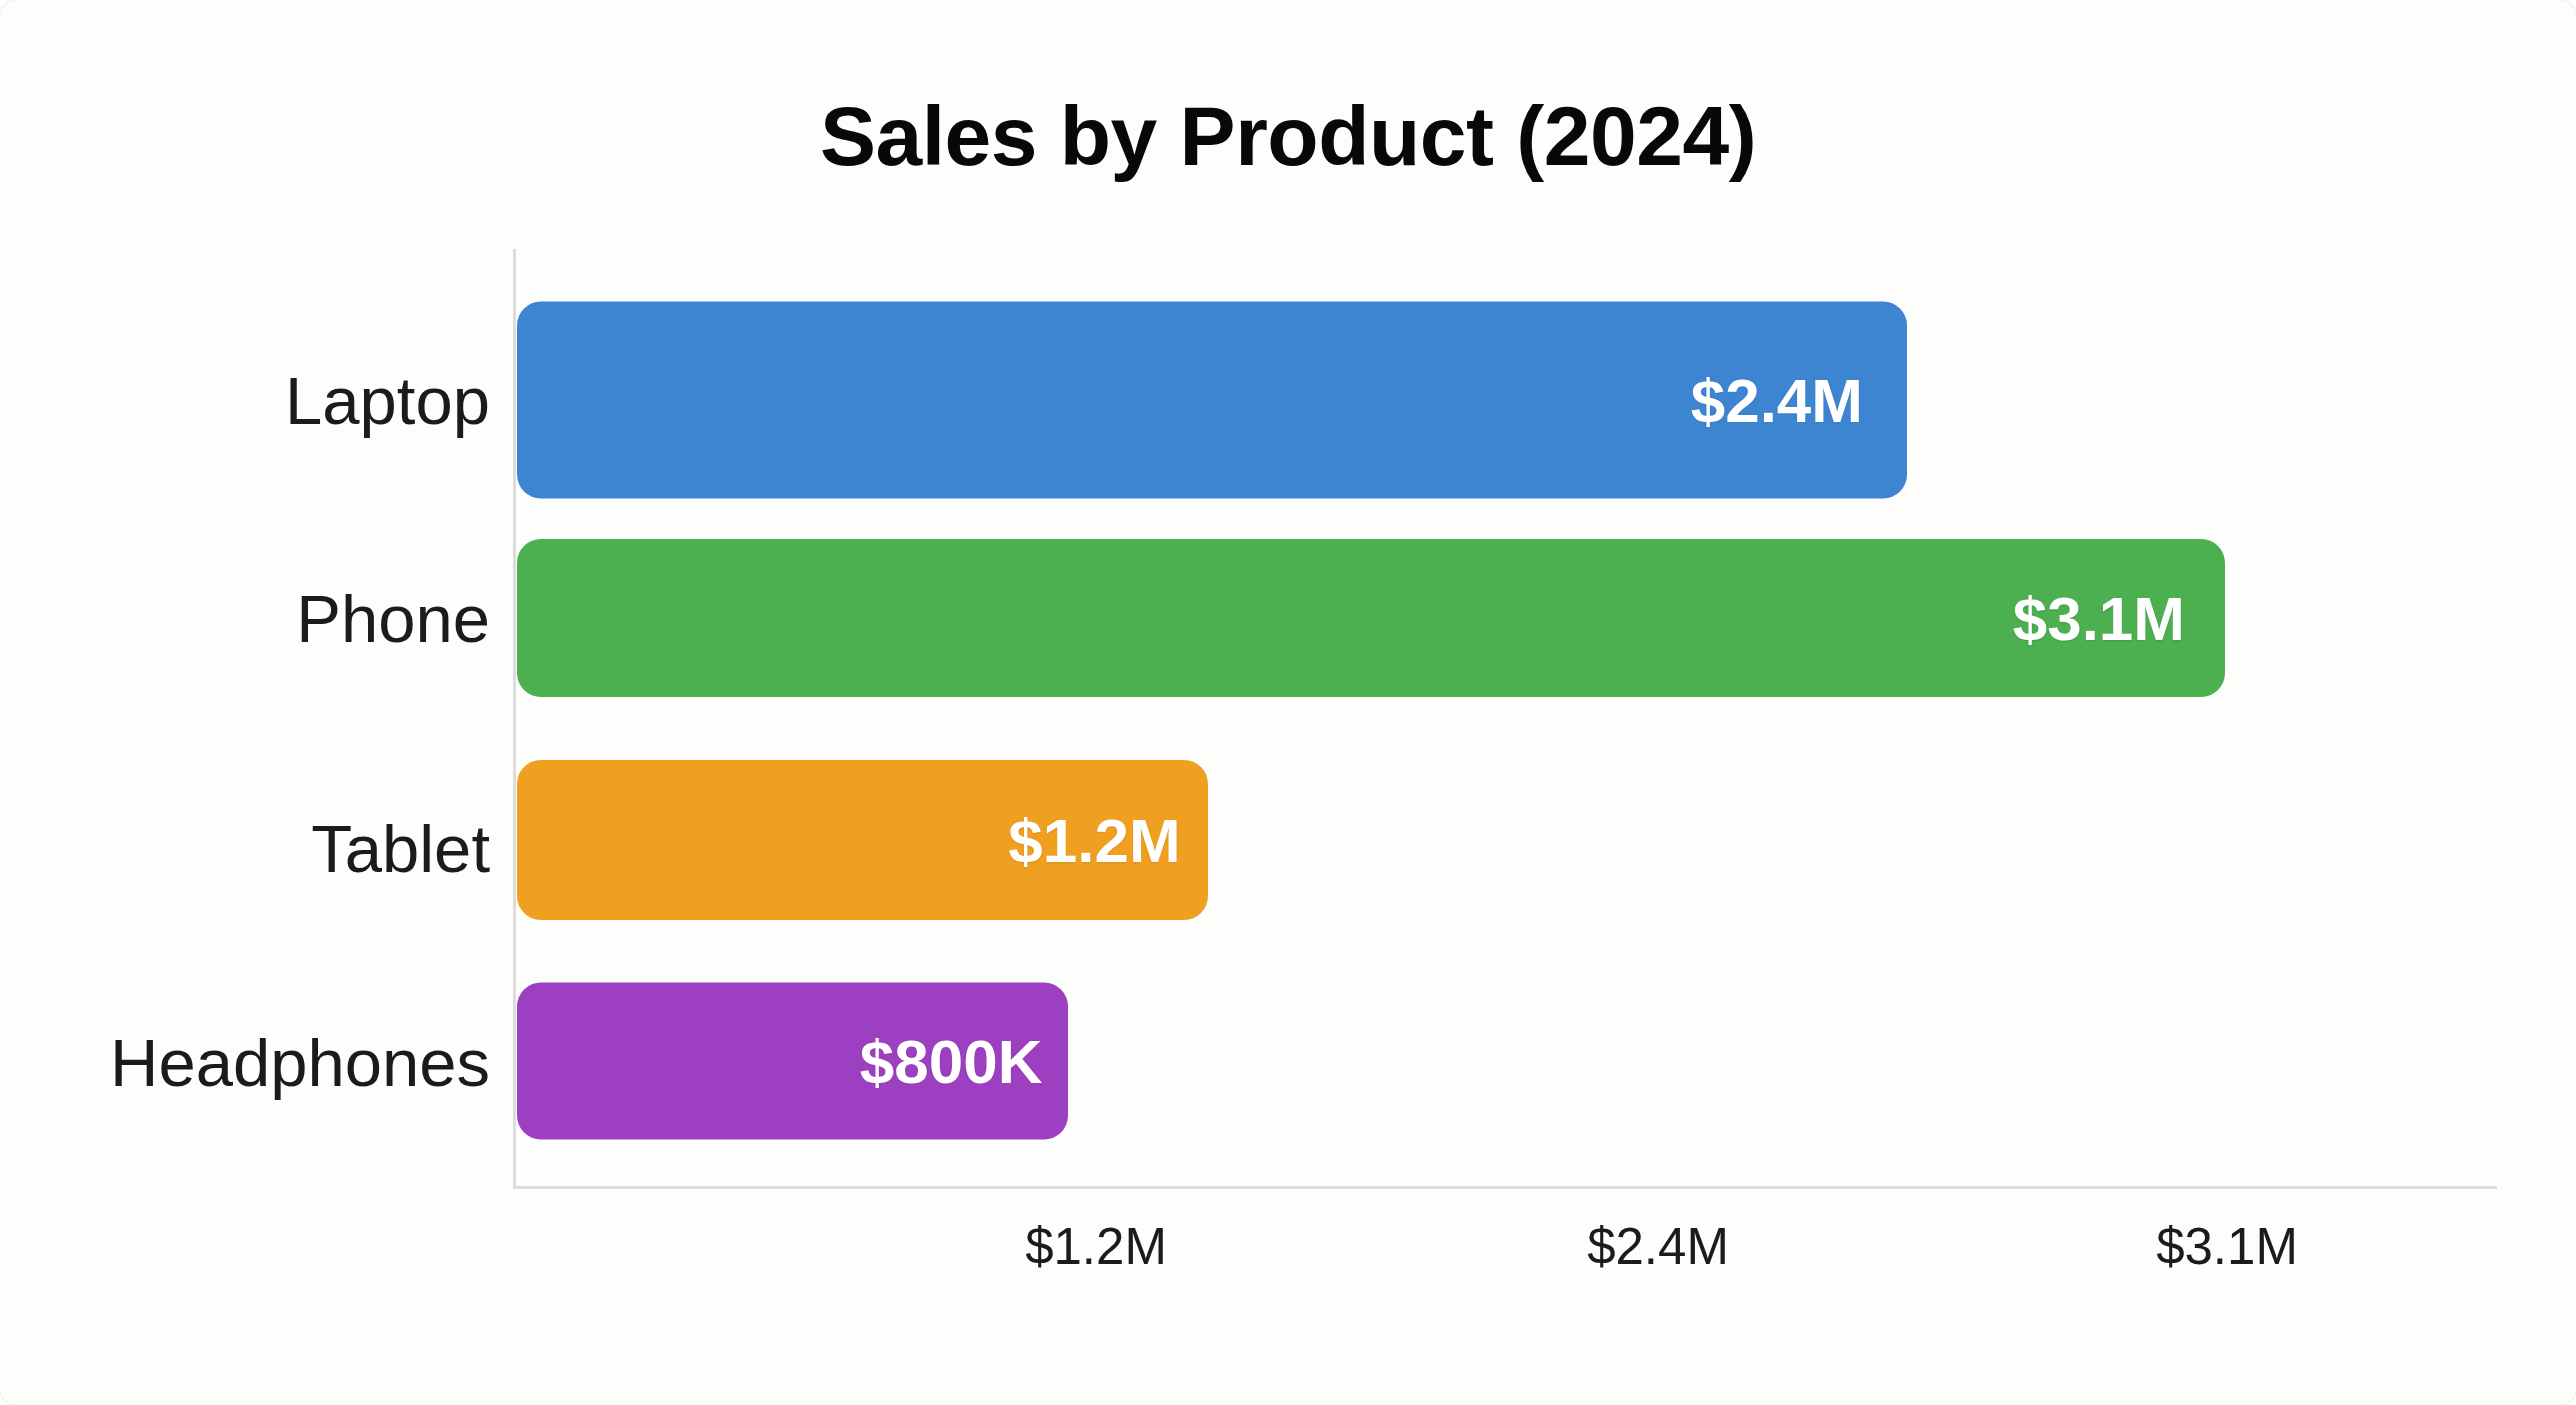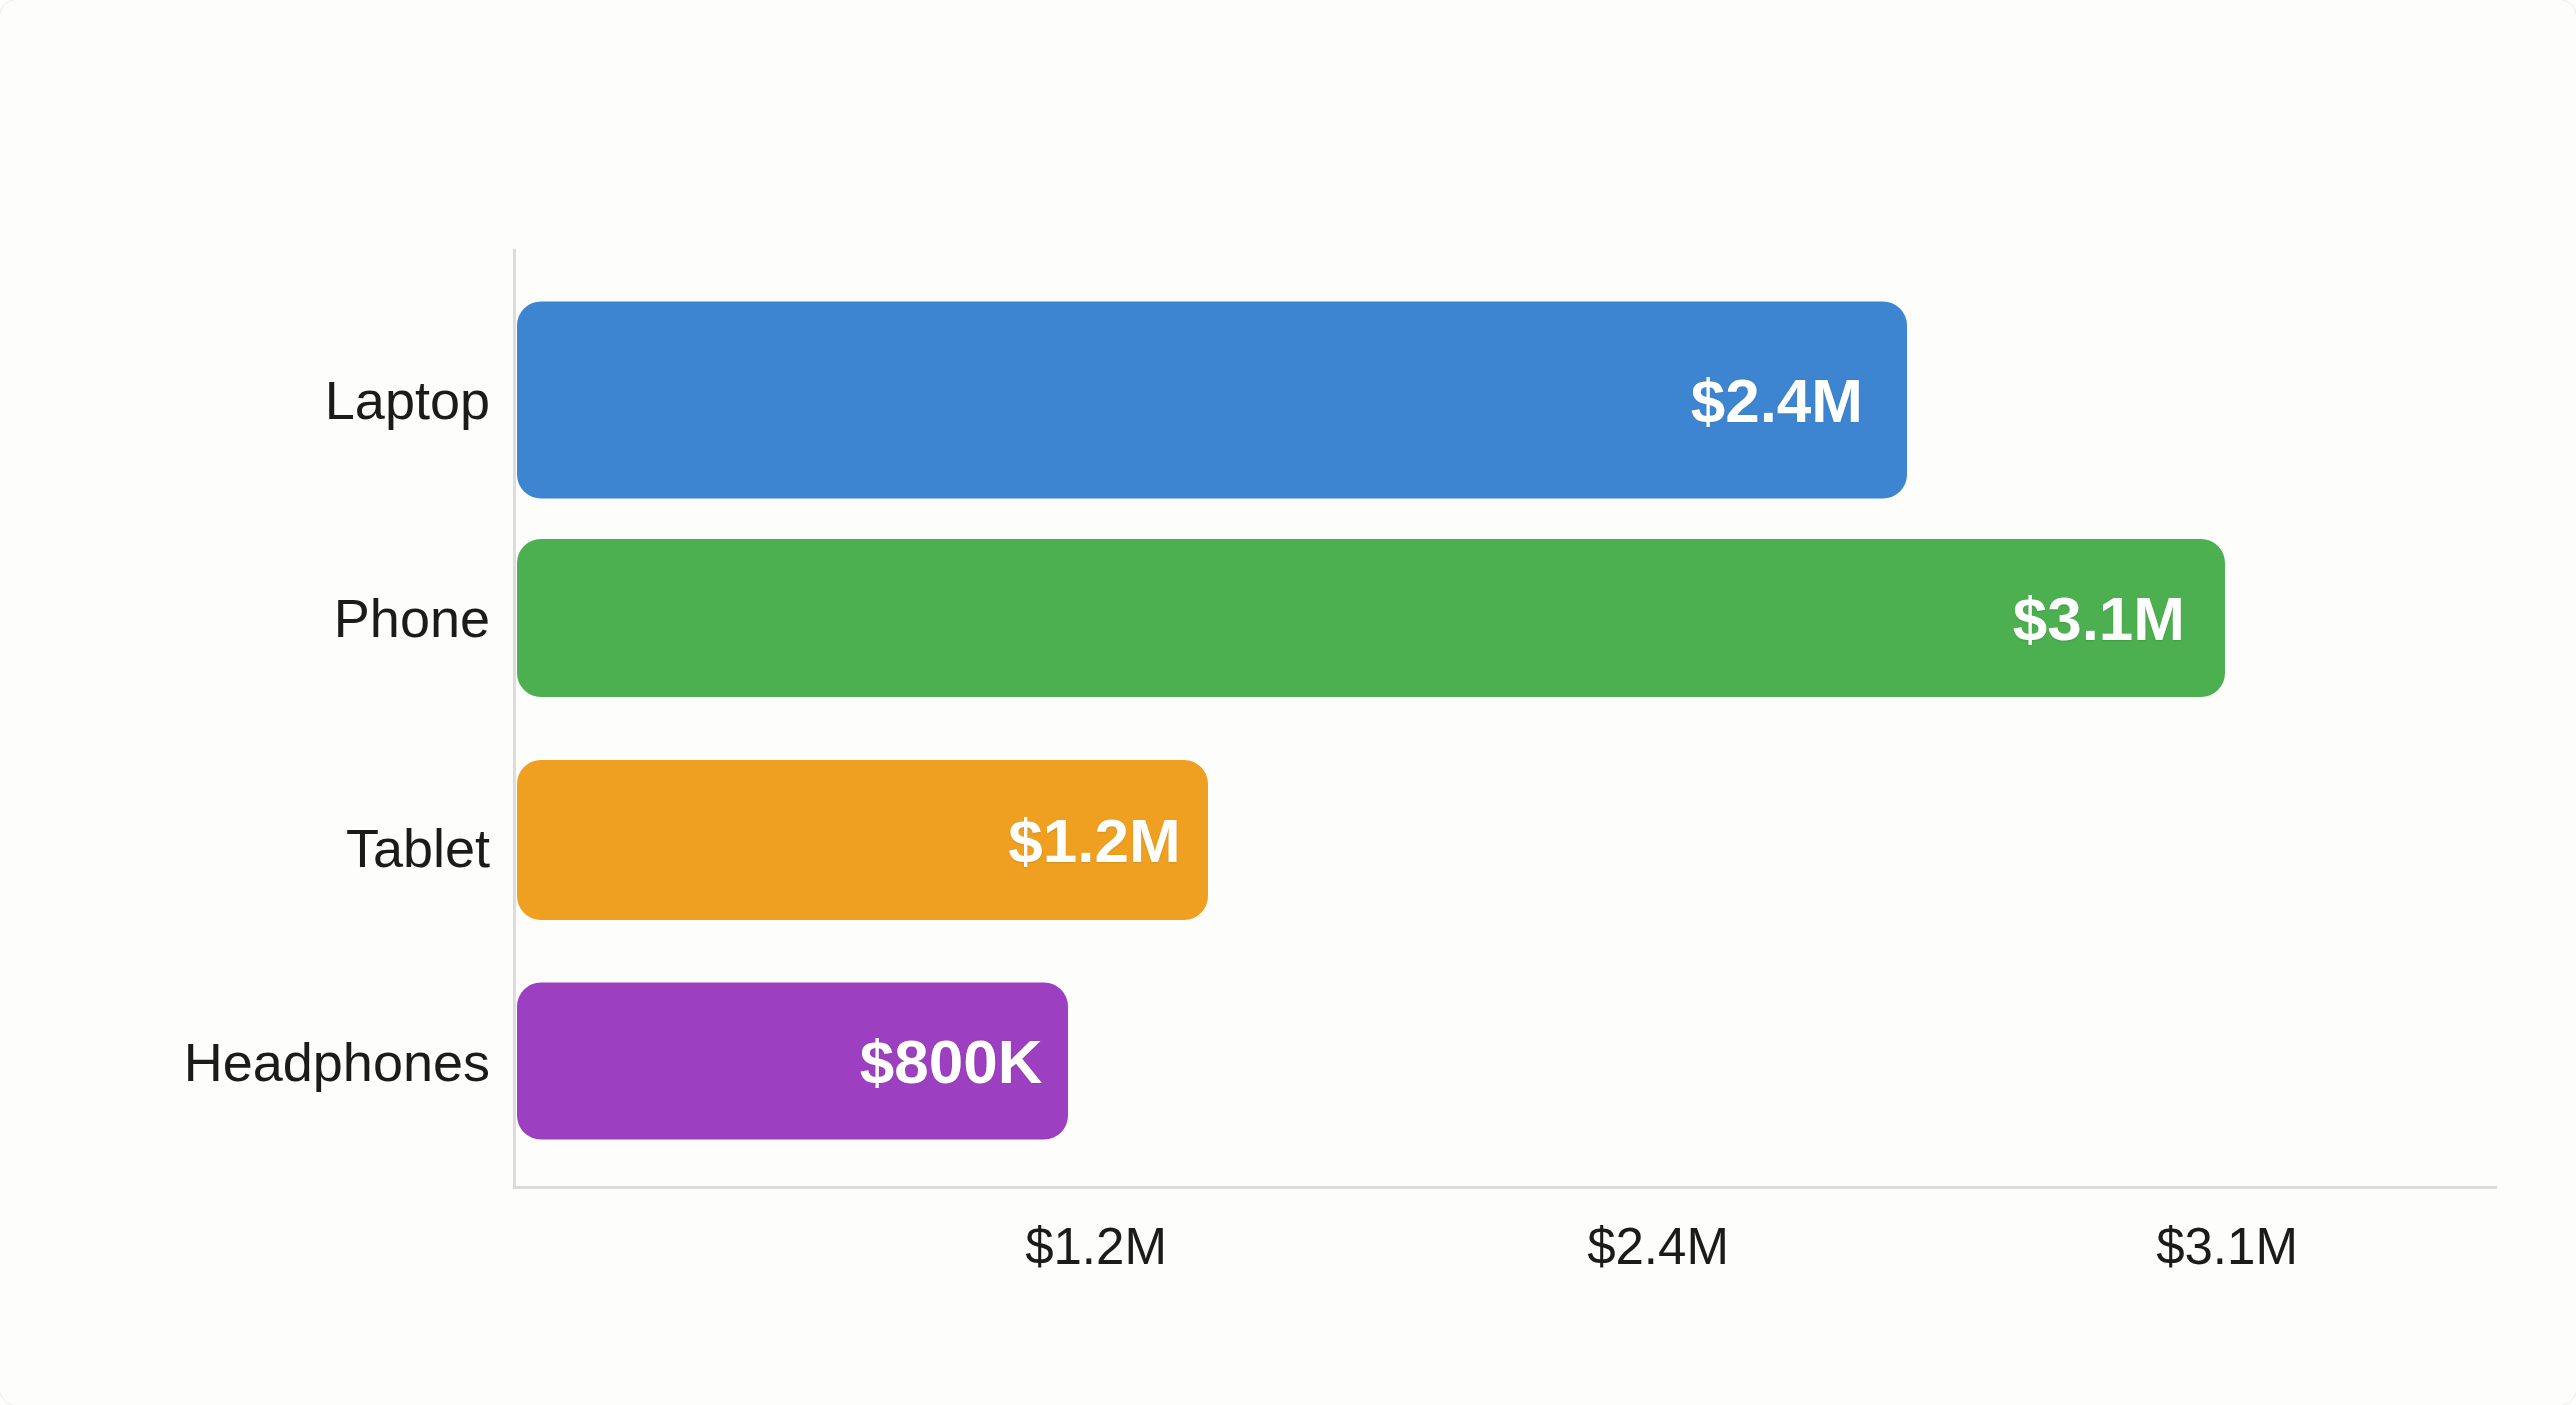--- a/index.html
+++ b/index.html
@@ -48,21 +48,21 @@
   }
   
   .row{
     position:absolute;
     left:0;width:2576px;height:0;
   }
   .cat-label{
     position:absolute;
     right:2086px;          
     text-align:center;
-    font-size:54px;
+    font-size:67px;
     color:#1b1b1b;
     font-weight:normal;
     white-space:nowrap;
     transform:translateY(-50%);
     font-family:"Liberation Sans", sans-serif;
   }
   .bar{
     position:absolute;
     left:517px;
     border-radius:24px;
@@ -90,20 +90,21 @@
     transform:translateX(-50%);
     font-family:"Liberation Sans", sans-serif;
   }
 </style>
 </head>
 <body>
 
 <div id="card">
   <div id="chart">
 
+    <div id="title">Sales by Product (2024)</div>
 
     <div id="y-axis-line"></div>
     <div id="x-axis-line"></div>
 
     <div class="row" style="top:400px;">
       <div class="cat-label" style="top:0;">Laptop</div>
       <div class="bar" style="top:0;width:1390px;height:197px;background:#3d85d0;padding-right:44px;">
         <span class="bar-value">$2.4M</span>
       </div>
     </div>

